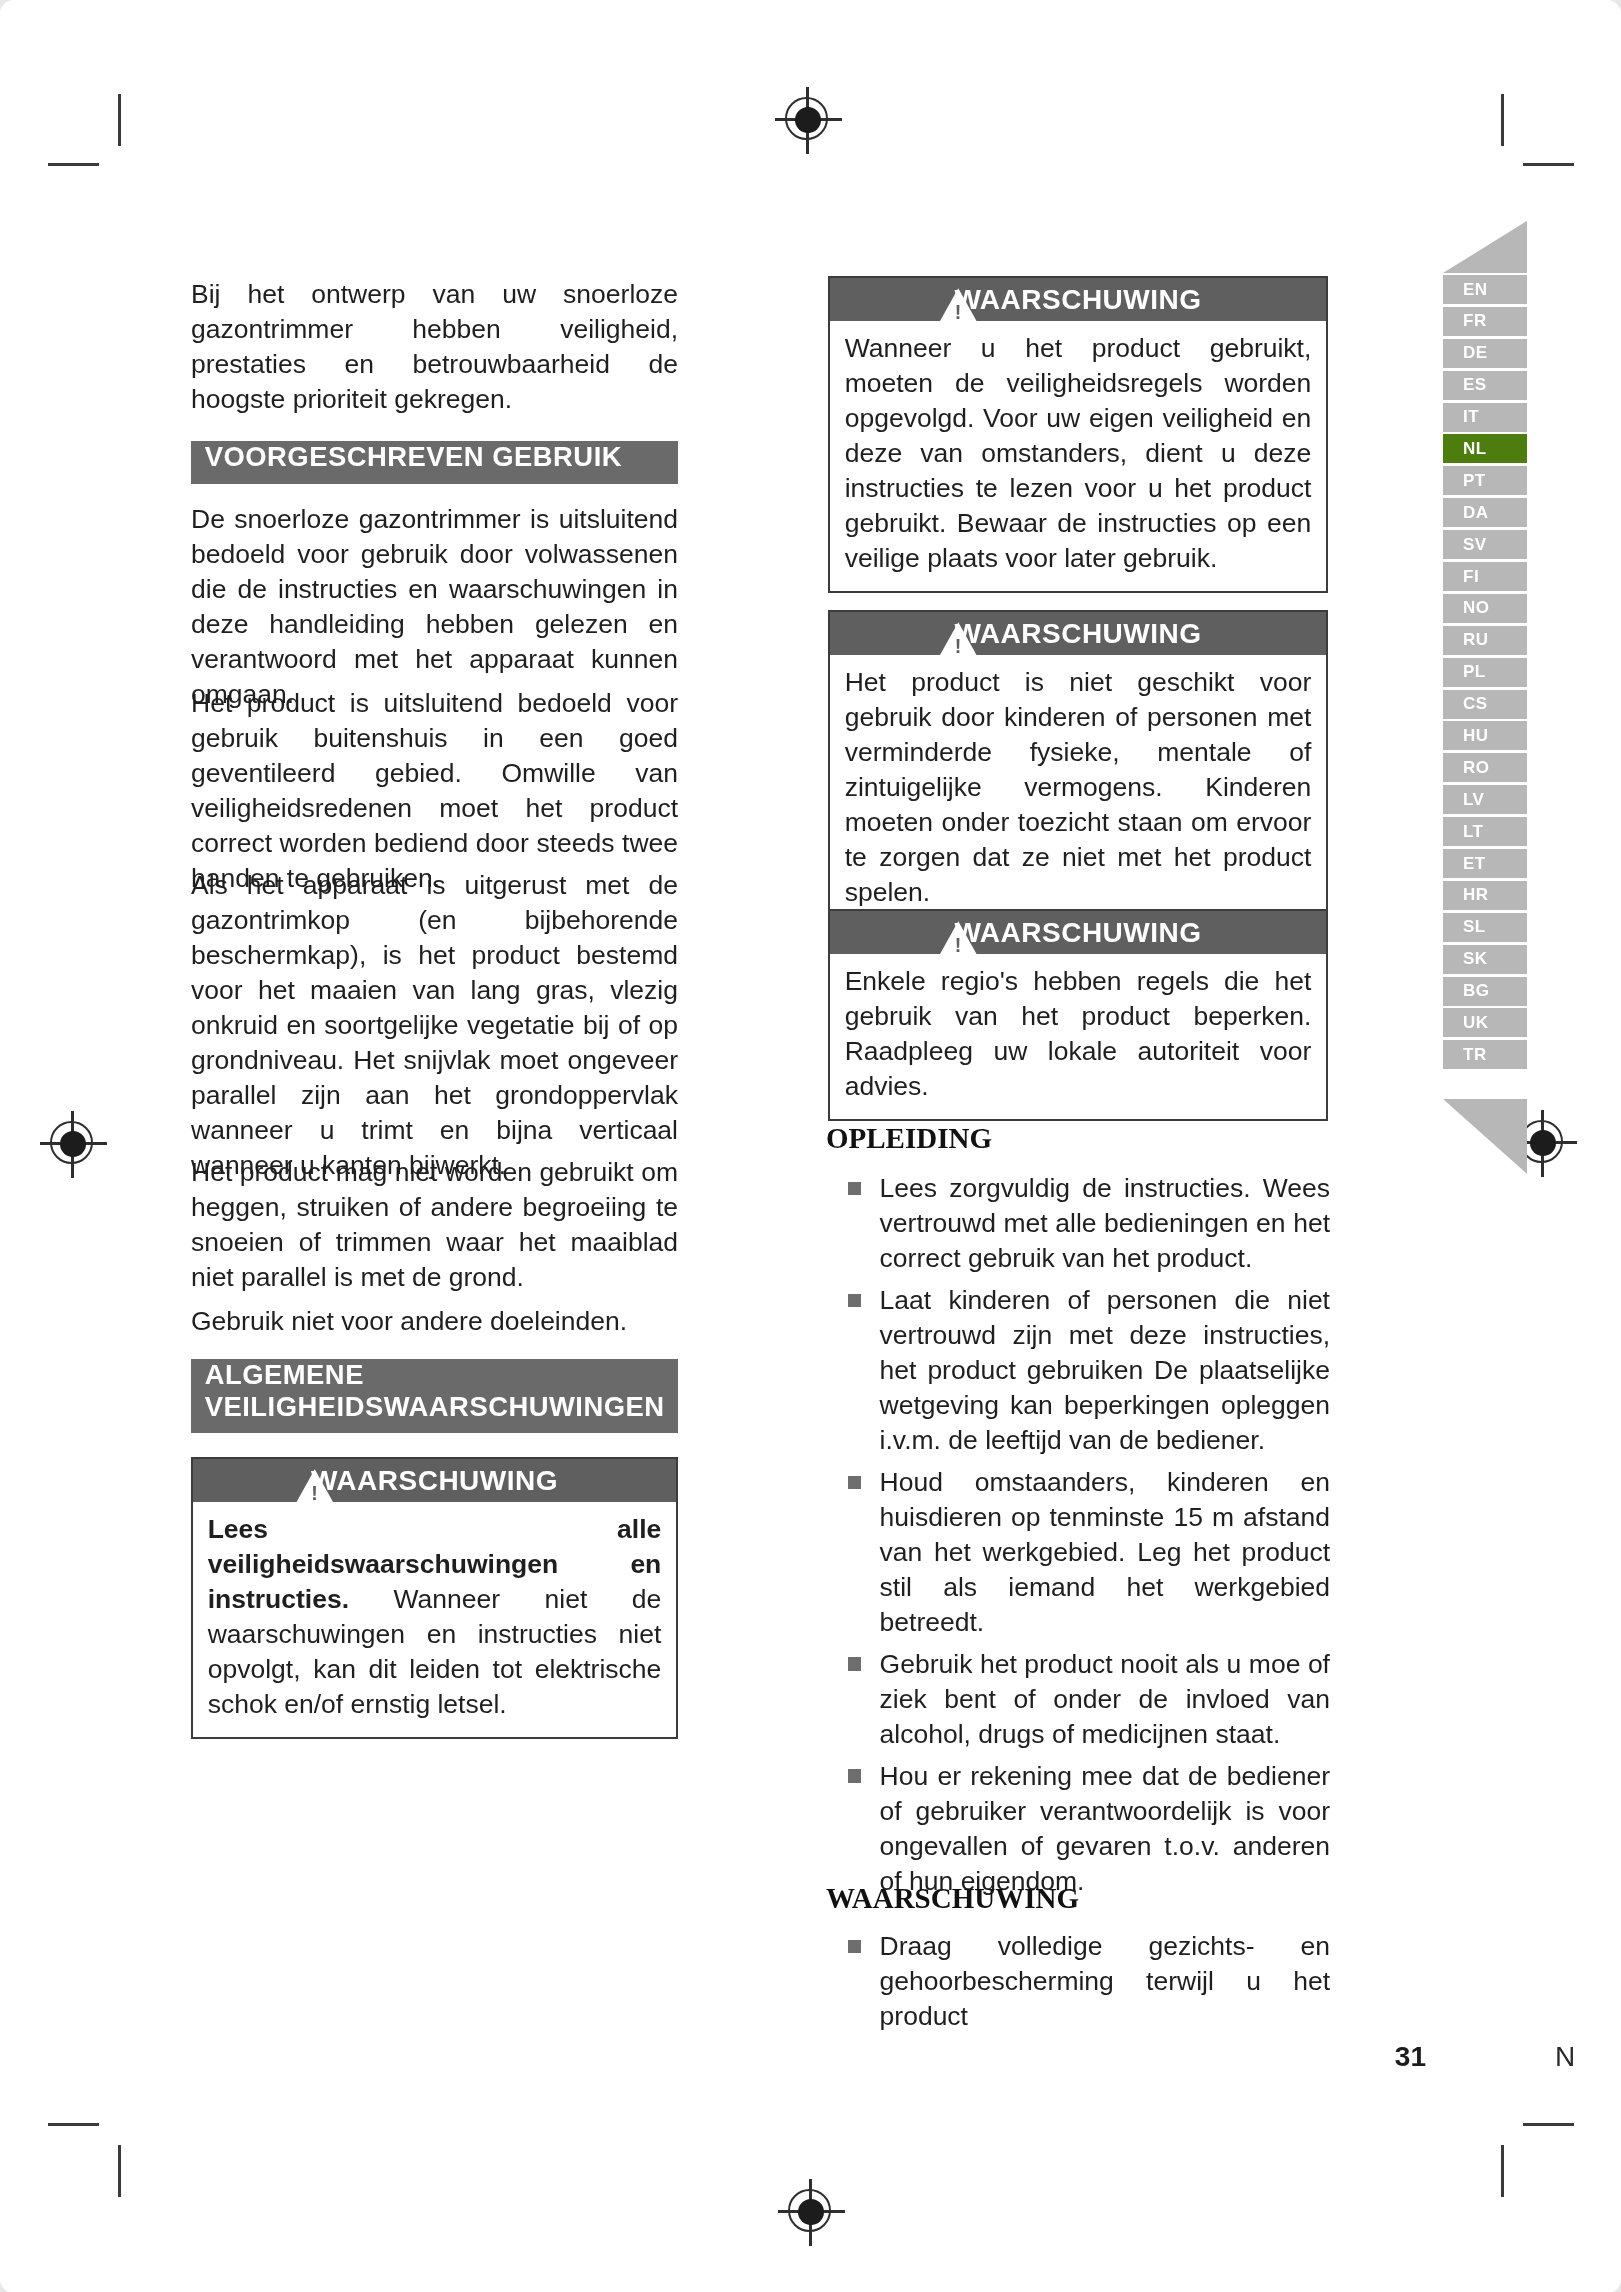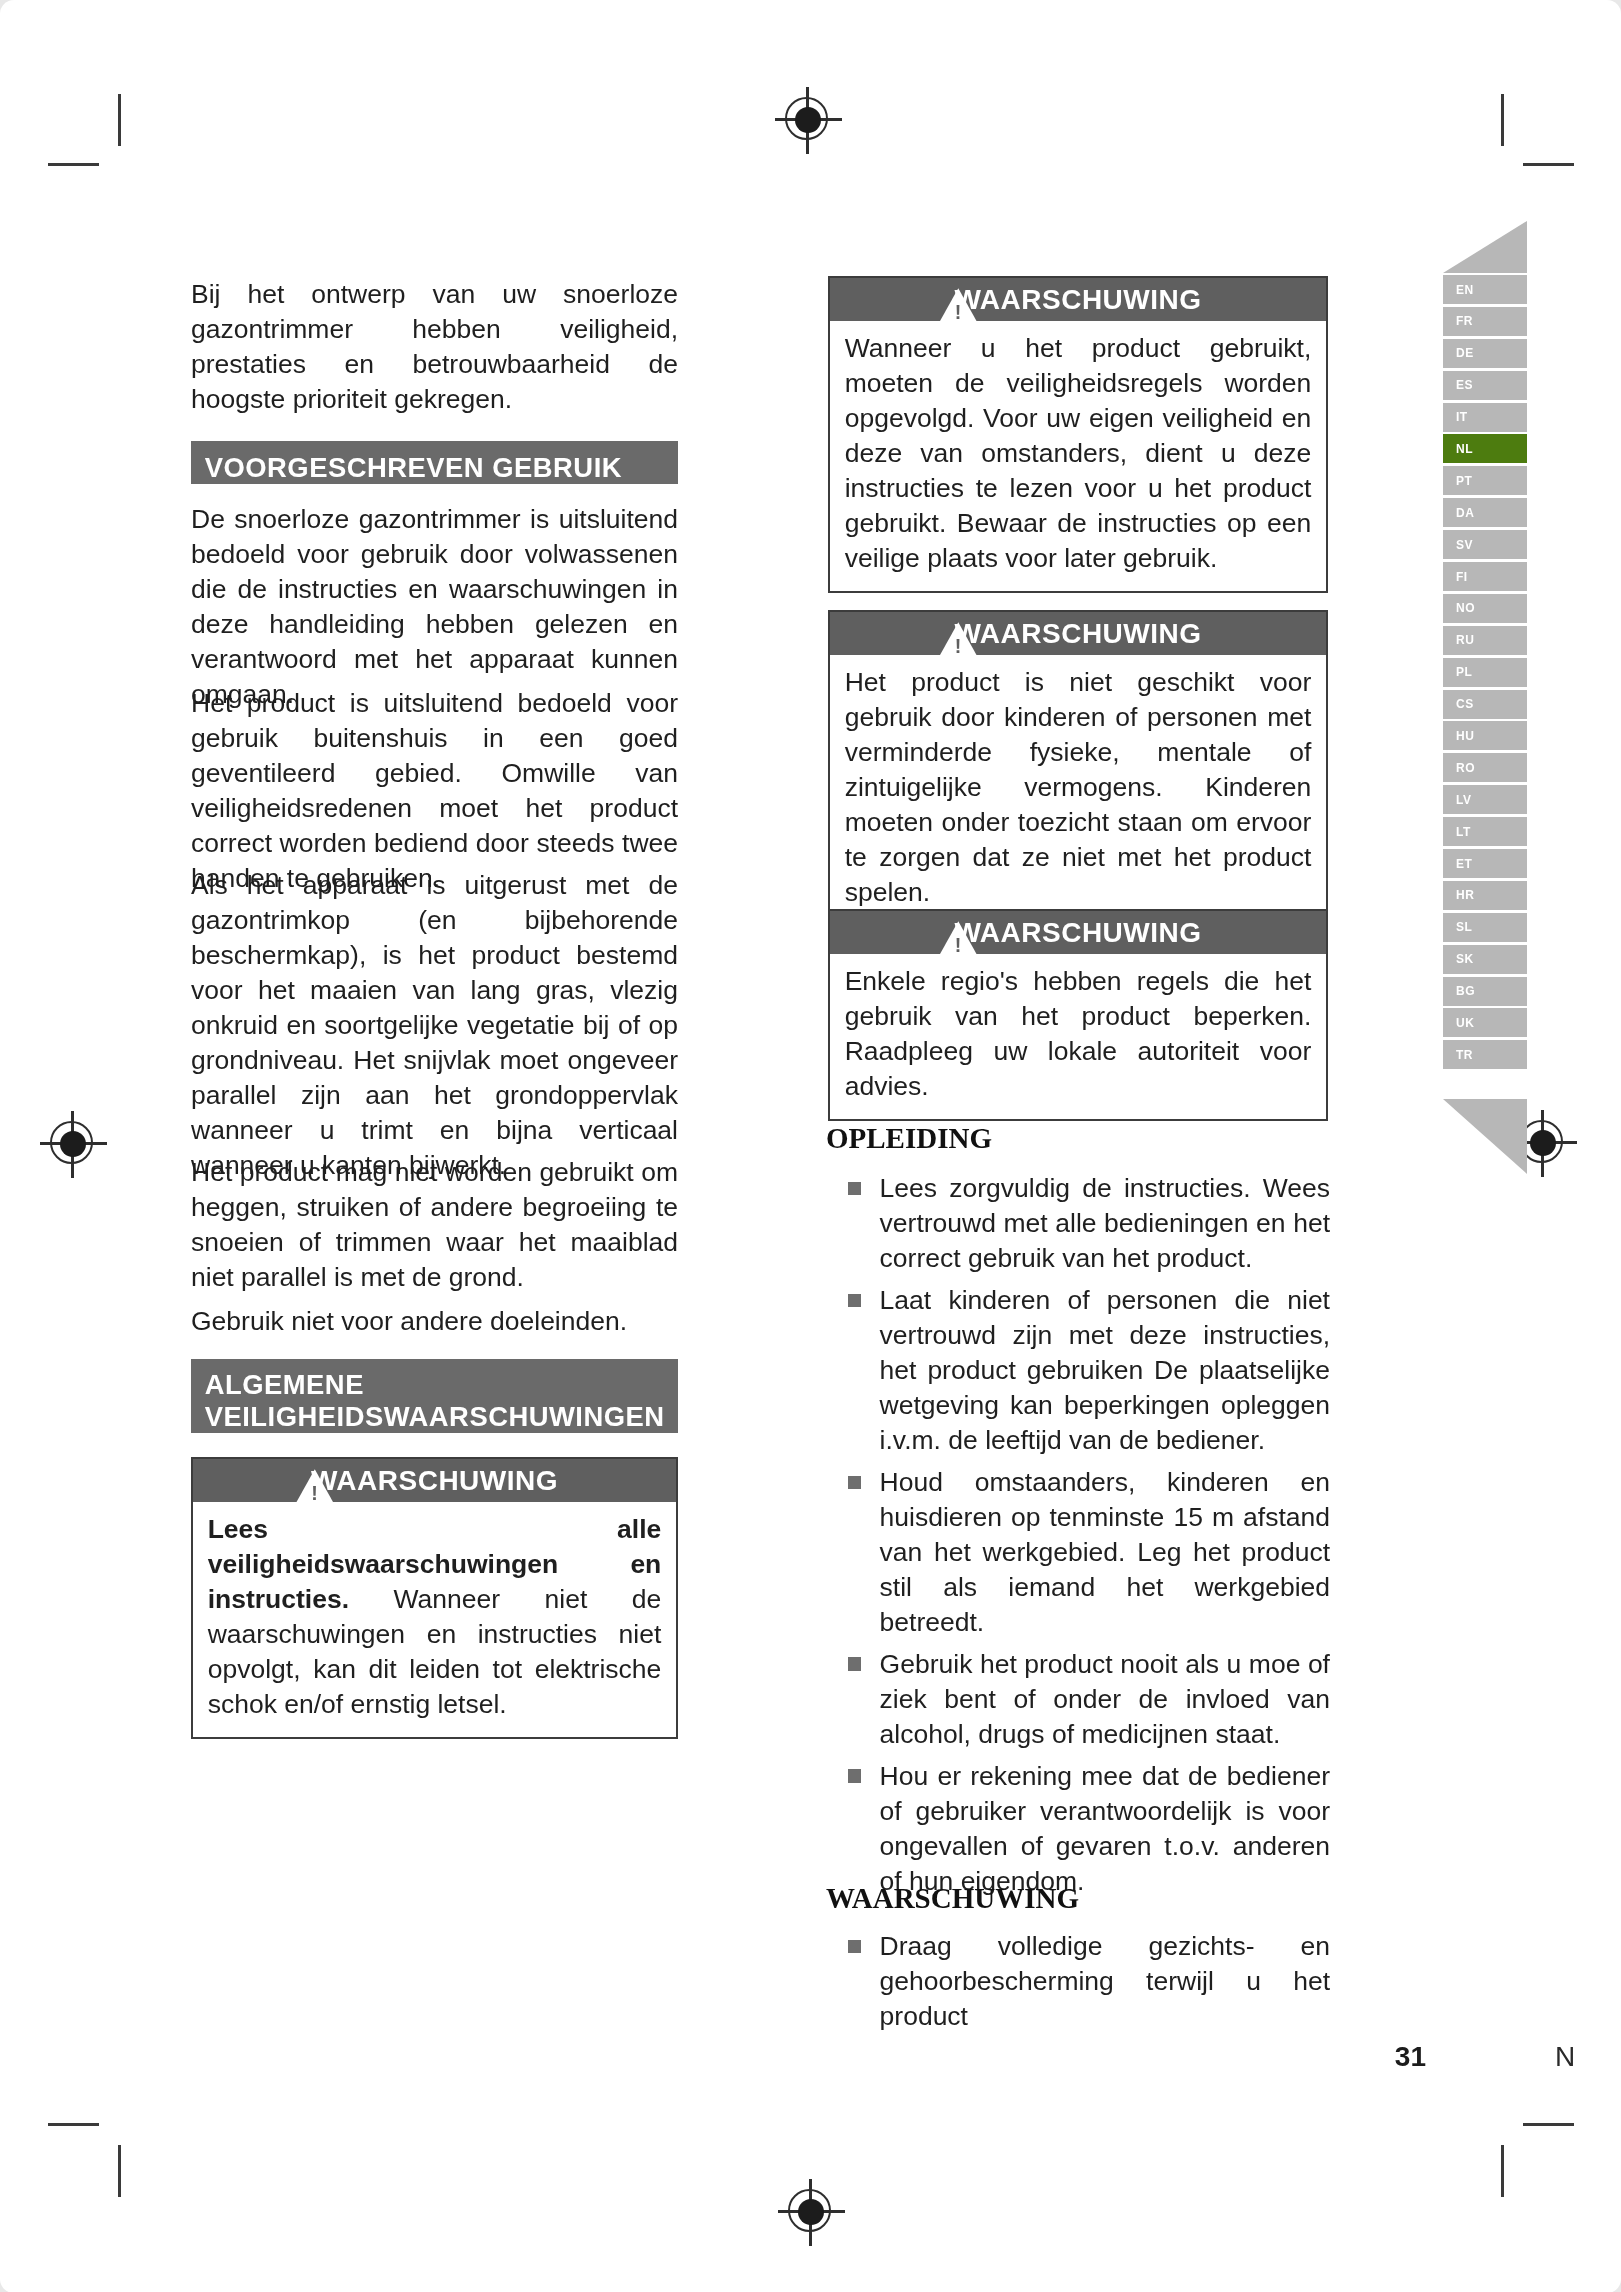--- a/index.html
+++ b/index.html
@@ -9,21 +9,21 @@
     overflow:hidden;margin:0 auto;border-radius:14px;
   }
   .abs{position:absolute;}
   
   .para{font-size:26.5px;line-height:35px;text-align:justify;color:#1f1f1f;}
   .col-left{left:191px;width:487px;}
   .col-right{left:828px;width:502px;}
   
   .bar{
     background:#6a6a6a;color:#ffffff;font-weight:bold;font-size:27.4px;
-    padding:0 13.7px;display:flex;flex-direction:column;justify-content:flex-end;
+    padding:0 13.7px;display:flex;flex-direction:column;justify-content:flex-start;
     box-sizing:border-box;letter-spacing:0.5px;
   }
   .bar span{white-space:nowrap;line-height:32px;}
   
   .warnbox{border:2.9px solid #3c3c3c;background:#fff;box-sizing:border-box;}
   .warnhead{
     background:#5f5f5f;height:43px;display:flex;align-items:center;justify-content:center;
     color:#fff;font-weight:bold;font-size:28px;letter-spacing:0.5px;position:relative;
   }
   .warnhead .ttl{position:relative;z-index:2;}
@@ -41,22 +41,22 @@
   ul.sq li{
     position:relative;padding-left:32px;margin:0 0 6.9px 19.6px;
     font-size:26.5px;line-height:35px;text-align:justify;
   }
   ul.sq li::before{
     content:"";position:absolute;left:0;top:10.8px;width:13.7px;height:13.7px;background:#6e6e6e;
   }
   
   .tabcol{left:1443px;width:84px;}
   .tab{
-    width:84px;height:29px;background:#b7b7b7;color:#fff;font-weight:bold;font-size:12px;
-    display:flex;align-items:center;padding-left:13px;box-sizing:border-box;margin-bottom:2.9px;
+    width:84px;height:29px;background:#b7b7b7;color:#fff;font-weight:bold;font-size:17px;
+    display:flex;align-items:center;padding-left:20px;box-sizing:border-box;margin-bottom:2.9px;
     letter-spacing:0.5px;
   }
   .tab.active{background:#4d7c0f;}
   .wedge{width:84px;background:#b7b7b7;}
   
   .regmark{width:67px;height:67px;}
   .regmark .h{position:absolute;left:0;top:31px;width:67px;height:2.9px;background:#2e2e2e;}
   .regmark .v{position:absolute;left:31px;top:0;width:2.9px;height:67px;background:#2e2e2e;}
   .regmark .ring{
     position:absolute;left:9.8px;top:9.8px;width:43px;height:43px;border:2.9px solid #2e2e2e;

